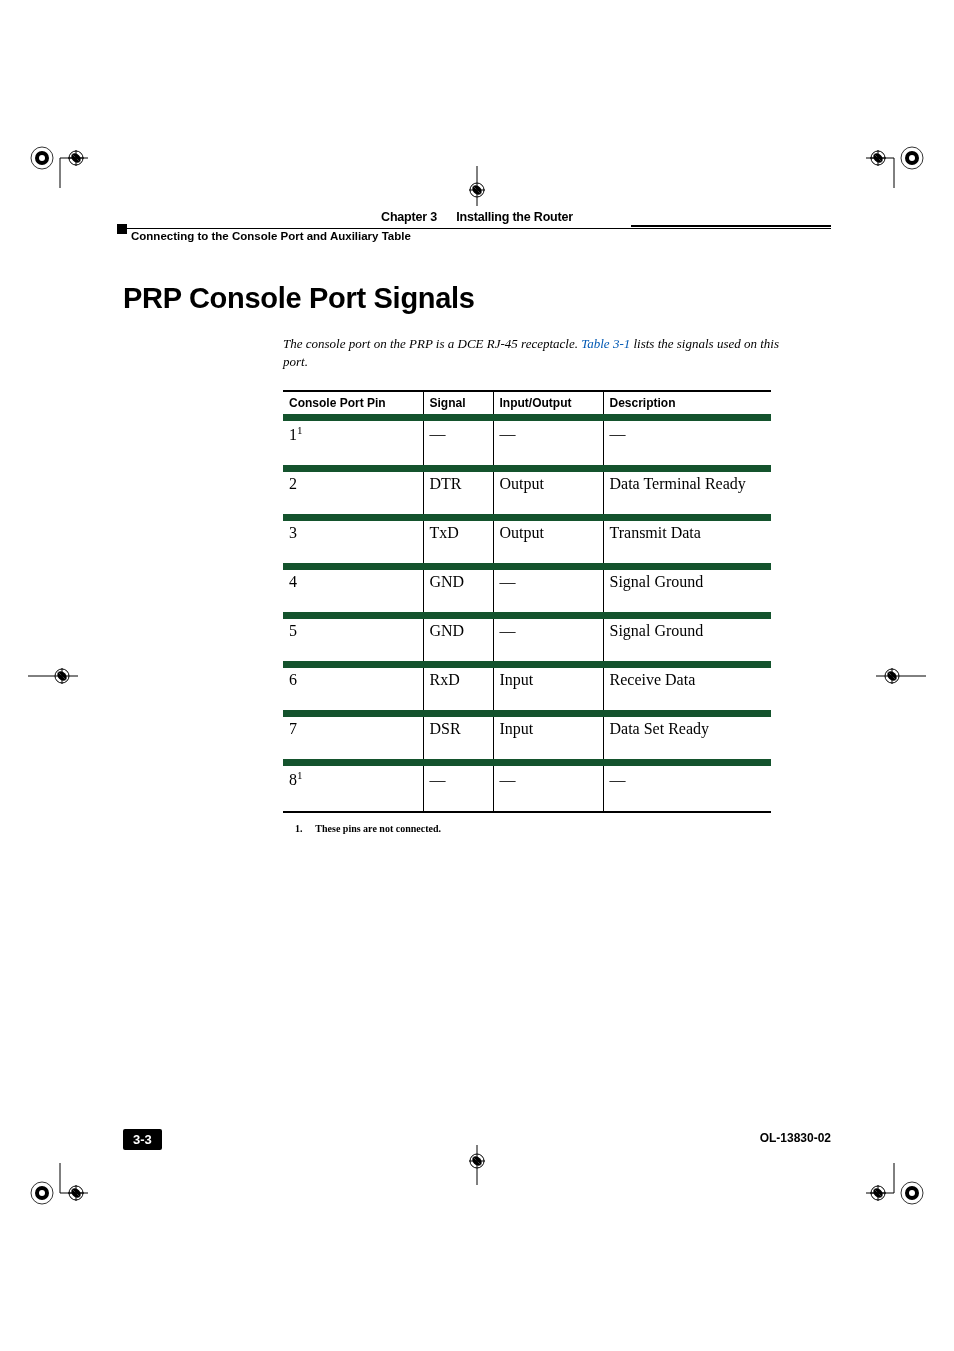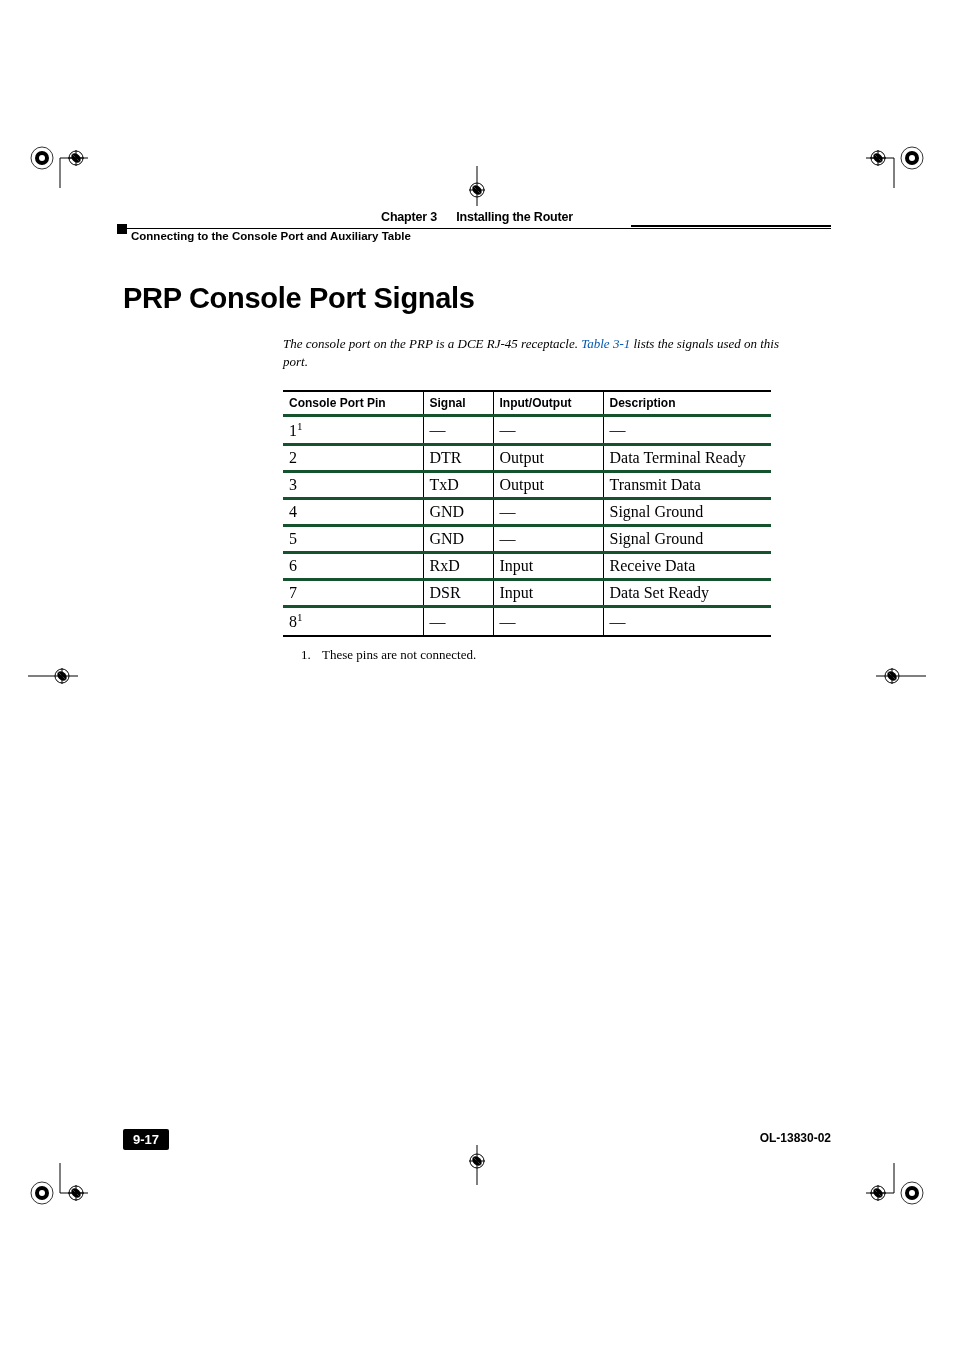--- a/index.html
+++ b/index.html
@@ -35,31 +35,31 @@
   .body-text { font-size: 13px; line-height: 1.35; margin-bottom: 20px; font-style: italic; }
   .body-text .xref { color: #0058b3; }
 
   .table-caption { font-family: Arial, Helvetica, sans-serif; font-size: 13px; font-weight: bold; font-style: italic; margin-bottom: 10px; }
   .table-caption .tbl-label { display: inline-block; width: 114px; }
 
   table.signals { border-collapse: collapse; width: 488px; }
   table.signals th { text-align: left; font-family: Arial, Helvetica, sans-serif; font-size: 12px; font-weight: bold; border-top: 2px solid #000; border-bottom: 2px solid #000; border-left: 1px solid #000; border-right: 1px solid #000; padding: 4px 6px 4px 6px; }
   table.signals th:first-child { border-left: none; }
   table.signals th:last-child { border-right: none; }
-  table.signals td { font-size: 16px; border-top: 3px solid #14532d; border-left: 1px solid #000; border-right: 1px solid #000; padding: 3px 6px 3px 6px; height: 25px; vertical-align: middle; }
+  table.signals td { font-size: 16px; border-top: 7px solid #14532d; border-left: 1px solid #000; border-right: 1px solid #000; padding: 3px 6px 21px 6px; height: 25px; vertical-align: middle; }
   table.signals td:first-child { border-left: none; }
   table.signals td:last-child { border-right: none; }
   table.signals tr:last-child td { border-bottom: 2px solid #000; }
   table.signals td .sup { font-size: 11px; vertical-align: super; }
   table.signals col.c1 { width: 140px; }
   table.signals col.c2 { width: 70px; }
   table.signals col.c3 { width: 110px; }
   table.signals col.c4 { width: 168px; }
 
-  .footnote { font-size: 13px; margin-top: 10px; margin-left: 18px; }
+  .footnote { font-size: 10px; margin-top: 10px; margin-left: 12px; font-weight: bold; }
   .footnote .fn-num { display: inline-block; width: 18px; }
 
   
   .footer { position: absolute; bottom: 200px; left: 123px; right: 123px; }
   .footer-rule-wrap { position: relative; height: 14px; margin-bottom: 2px; }
   .footer-block { position: absolute; left: -6px; top: 4px; width: 10px; height: 10px; background: #000; }
   .footer-rule-top { position: absolute; left: 0; right: 0; top: 12px; border-top: 1px solid #000; }
   .footer-rule-left { position: absolute; left: 0; top: 9px; width: 70px; border-top: 2.5px solid #000; }
   .footer-guide { position: absolute; left: 66px; top: -4px; font-family: Arial, Helvetica, sans-serif; font-size: 12px; font-weight: bold; }
   .footer-bottom { position: relative; height: 24px; }
@@ -255,18 +255,18 @@
 
       <div class="footnote">
         <span class="fn-num">1.</span>
         <span>These pins are not connected.</span>
       </div>
     </div>
   </div>
 
   <div class="footer">
     <div class="footer-bottom">
-      <div class="page-badge">9-17</div>
+      <div class="page-badge">3-3</div>
       <div class="footer-docid">OL-13830-02</div>
     </div>
   </div>
 
 </div>
 
 </body></html>

